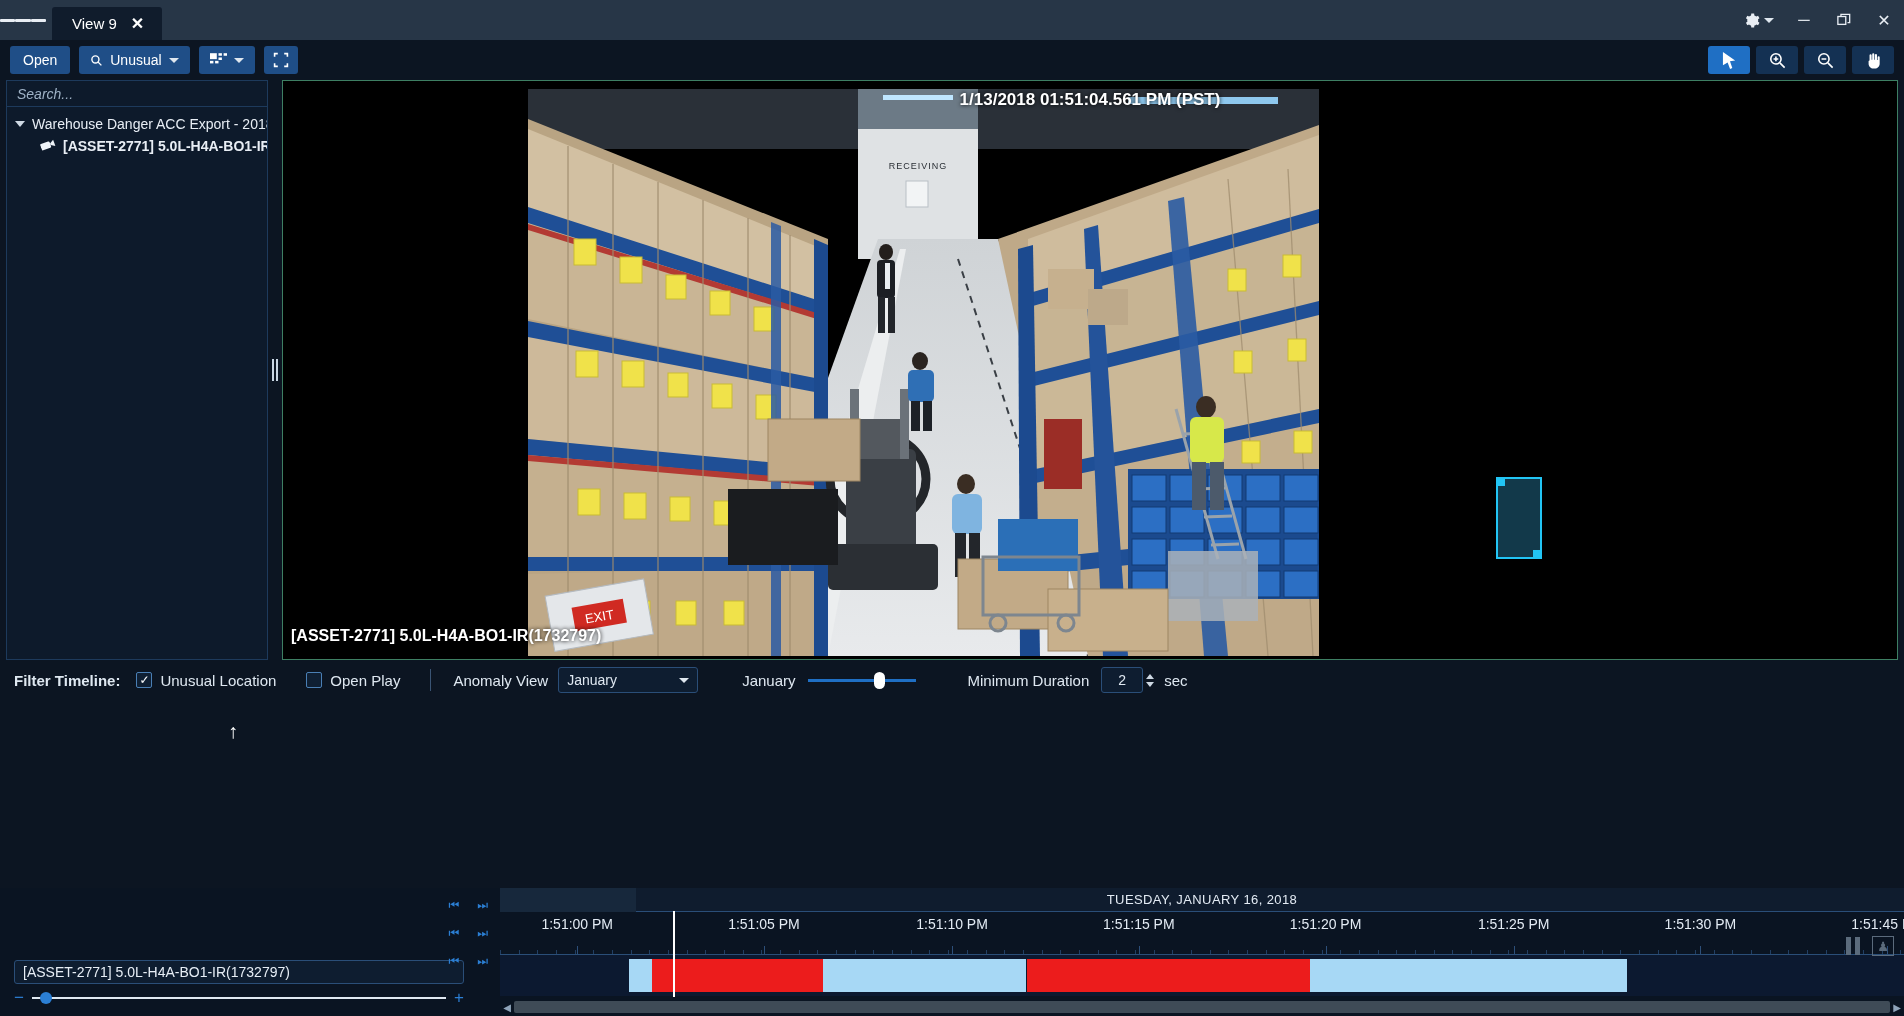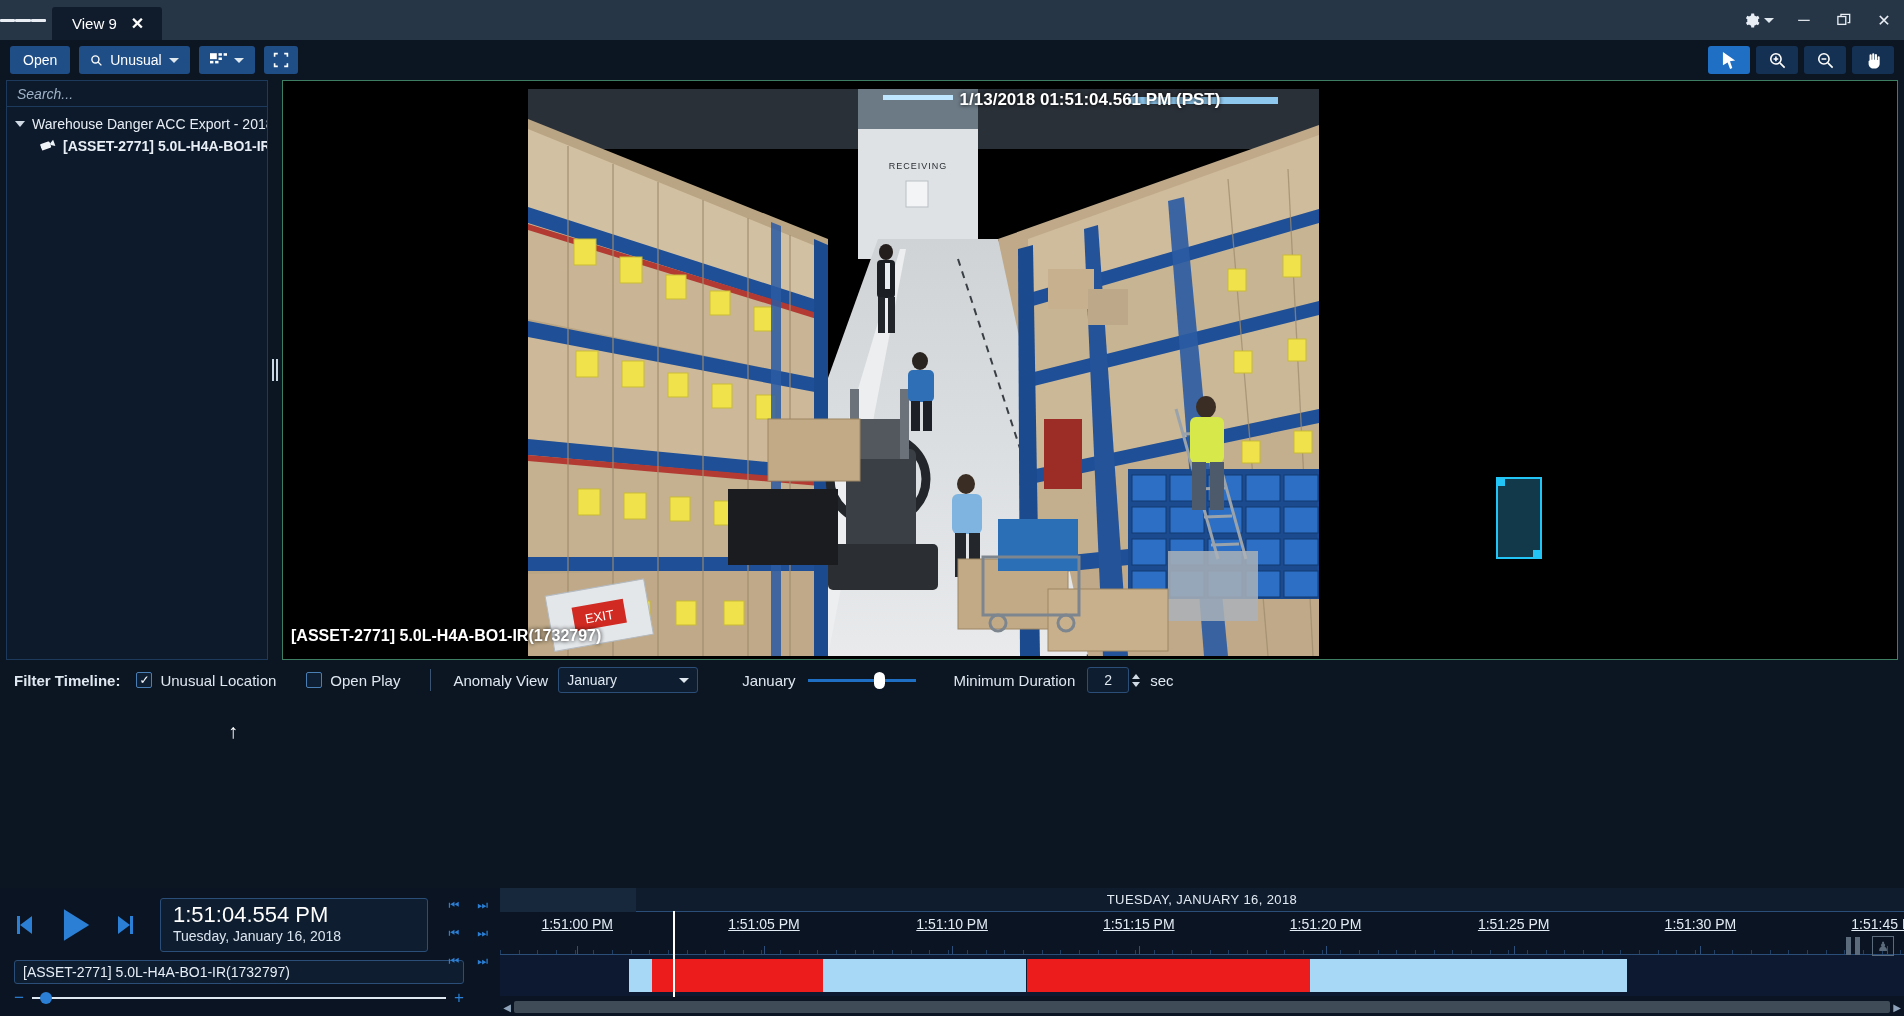--- a/index.html
+++ b/index.html
@@ -118,21 +118,21 @@
   .navcol { position:absolute; right:12px; top:10px; display:flex; flex-direction:column; gap:14px;}
   .navpair { display:flex; gap:18px; color:#2b7fd4; font-size:12px;}
   .navpair span { cursor:pointer; }
 
   .pb-right { flex:1; position:relative; }
   .daybar { height:24px; background:#0f1c2e; border-bottom:1px solid #2a4e78; position:relative;}
   .daylabel { position:absolute; left:0; right:0; text-align:center; line-height:24px; font-size:13px;
               letter-spacing:.4px; color:#e3ebf4;}
   .daybar .seg0 { position:absolute; left:0; top:0; width:136px; height:24px; background:#17283c;}
   .ruler { height:42px; position:relative; }
-  .tick { position:absolute; top:4px; font-size:14px; color:#e3ebf4; transform:translateX(-50%); white-space:nowrap;text-decoration:underline;}
+  .tick { position:absolute; top:4px; font-size:14px; color:#e3ebf4; transform:translateX(-50%); white-space:nowrap;}
   .tickmark { position:absolute; bottom:0; width:1px; height:8px; background:#2d4f79;}
   .trackarea { position:relative; height:42px; background:#0c1930; border-top:1px solid #2a4e78;}
   .tseg { position:absolute; top:4px; height:33px; }
   .playhead { position:absolute; top:0; width:2px; background:#fff; z-index:9;}
   .scrollstrip { position:absolute; left:0; bottom:0; width:100%; height:18px; background:#0a1422;
                  display:flex; align-items:center; }
   .sb-arrow { width:14px; text-align:center; color:#8fa4ba; font-size:10px; cursor:pointer;}
   .sb-bar { flex:1; height:12px; background:#3f4b57; border-radius:2px; }
   .pb-icons { position:absolute; right:10px; top:48px; display:flex; gap:12px; align-items:center;}
   .pauseico { display:flex; gap:4px; cursor:pointer;}
@@ -489,55 +489,32 @@
     <span>Anomaly View</span>
     <div class="select">
       <span>January</span>
       <span class="caret-dn"></span>
     </div>
     <span style="margin-left:44px">January</span>
     <div class="slider">
       <div class="track"></div>
       <div class="knob"></div>
     </div>
-    <span style="margin-left:26px">Minimum Duration</span>
+    <span style="margin-left:40px">Minimum Duration</span>
     <div class="spin">2</div>
     <div class="spinarrows">
       <span class="ar-up"></span>
       <span class="ar-dn"></span>
     </div>
     <span style="margin-left:10px">sec</span>
   </div>
   <div class="cursor-arrow">↑</div>
 
   <div class="bottom">
     <div class="pb-left">
-      <div class="pb-row">
-        <span class="pb-btn">
-          <svg width="24" height="24" viewBox="0 0 24 24" fill="#2b7fd4">
-              <path d="M18 3v18L6 12z"></path>
-              <rect x="3" y="3" width="3" height="18"></rect>
-            </svg>
-        </span>
-        <span class="pb-btn">
-          <svg width="38" height="38" viewBox="0 0 24 24" fill="#2b7fd4">
-              <path d="M5 2l16 10L5 22z"></path>
-            </svg>
-        </span>
-        <span class="pb-btn">
-          <svg width="24" height="24" viewBox="0 0 24 24" fill="#2b7fd4">
-              <path d="M6 3v18l12-9z"></path>
-              <rect x="18" y="3" width="3" height="18"></rect>
-            </svg>
-        </span>
-        <div class="timebox">
-          <div class="bigtime">1:51:04.554 PM</div>
-          <div class="subdate">Tuesday, January 16, 2018</div>
-        </div>
-      </div>
       <div class="campicker">[ASSET-2771] 5.0L-H4A-BO1-IR(1732797)</div>
       <div class="zoomrow">
         <span class="zr-sign">−</span>
         <div class="zr-line">
           <div class="zr-knob"></div>
         </div>
         <span class="zr-sign">+</span>
       </div>
       <div class="navcol">
         <div class="navpair">

